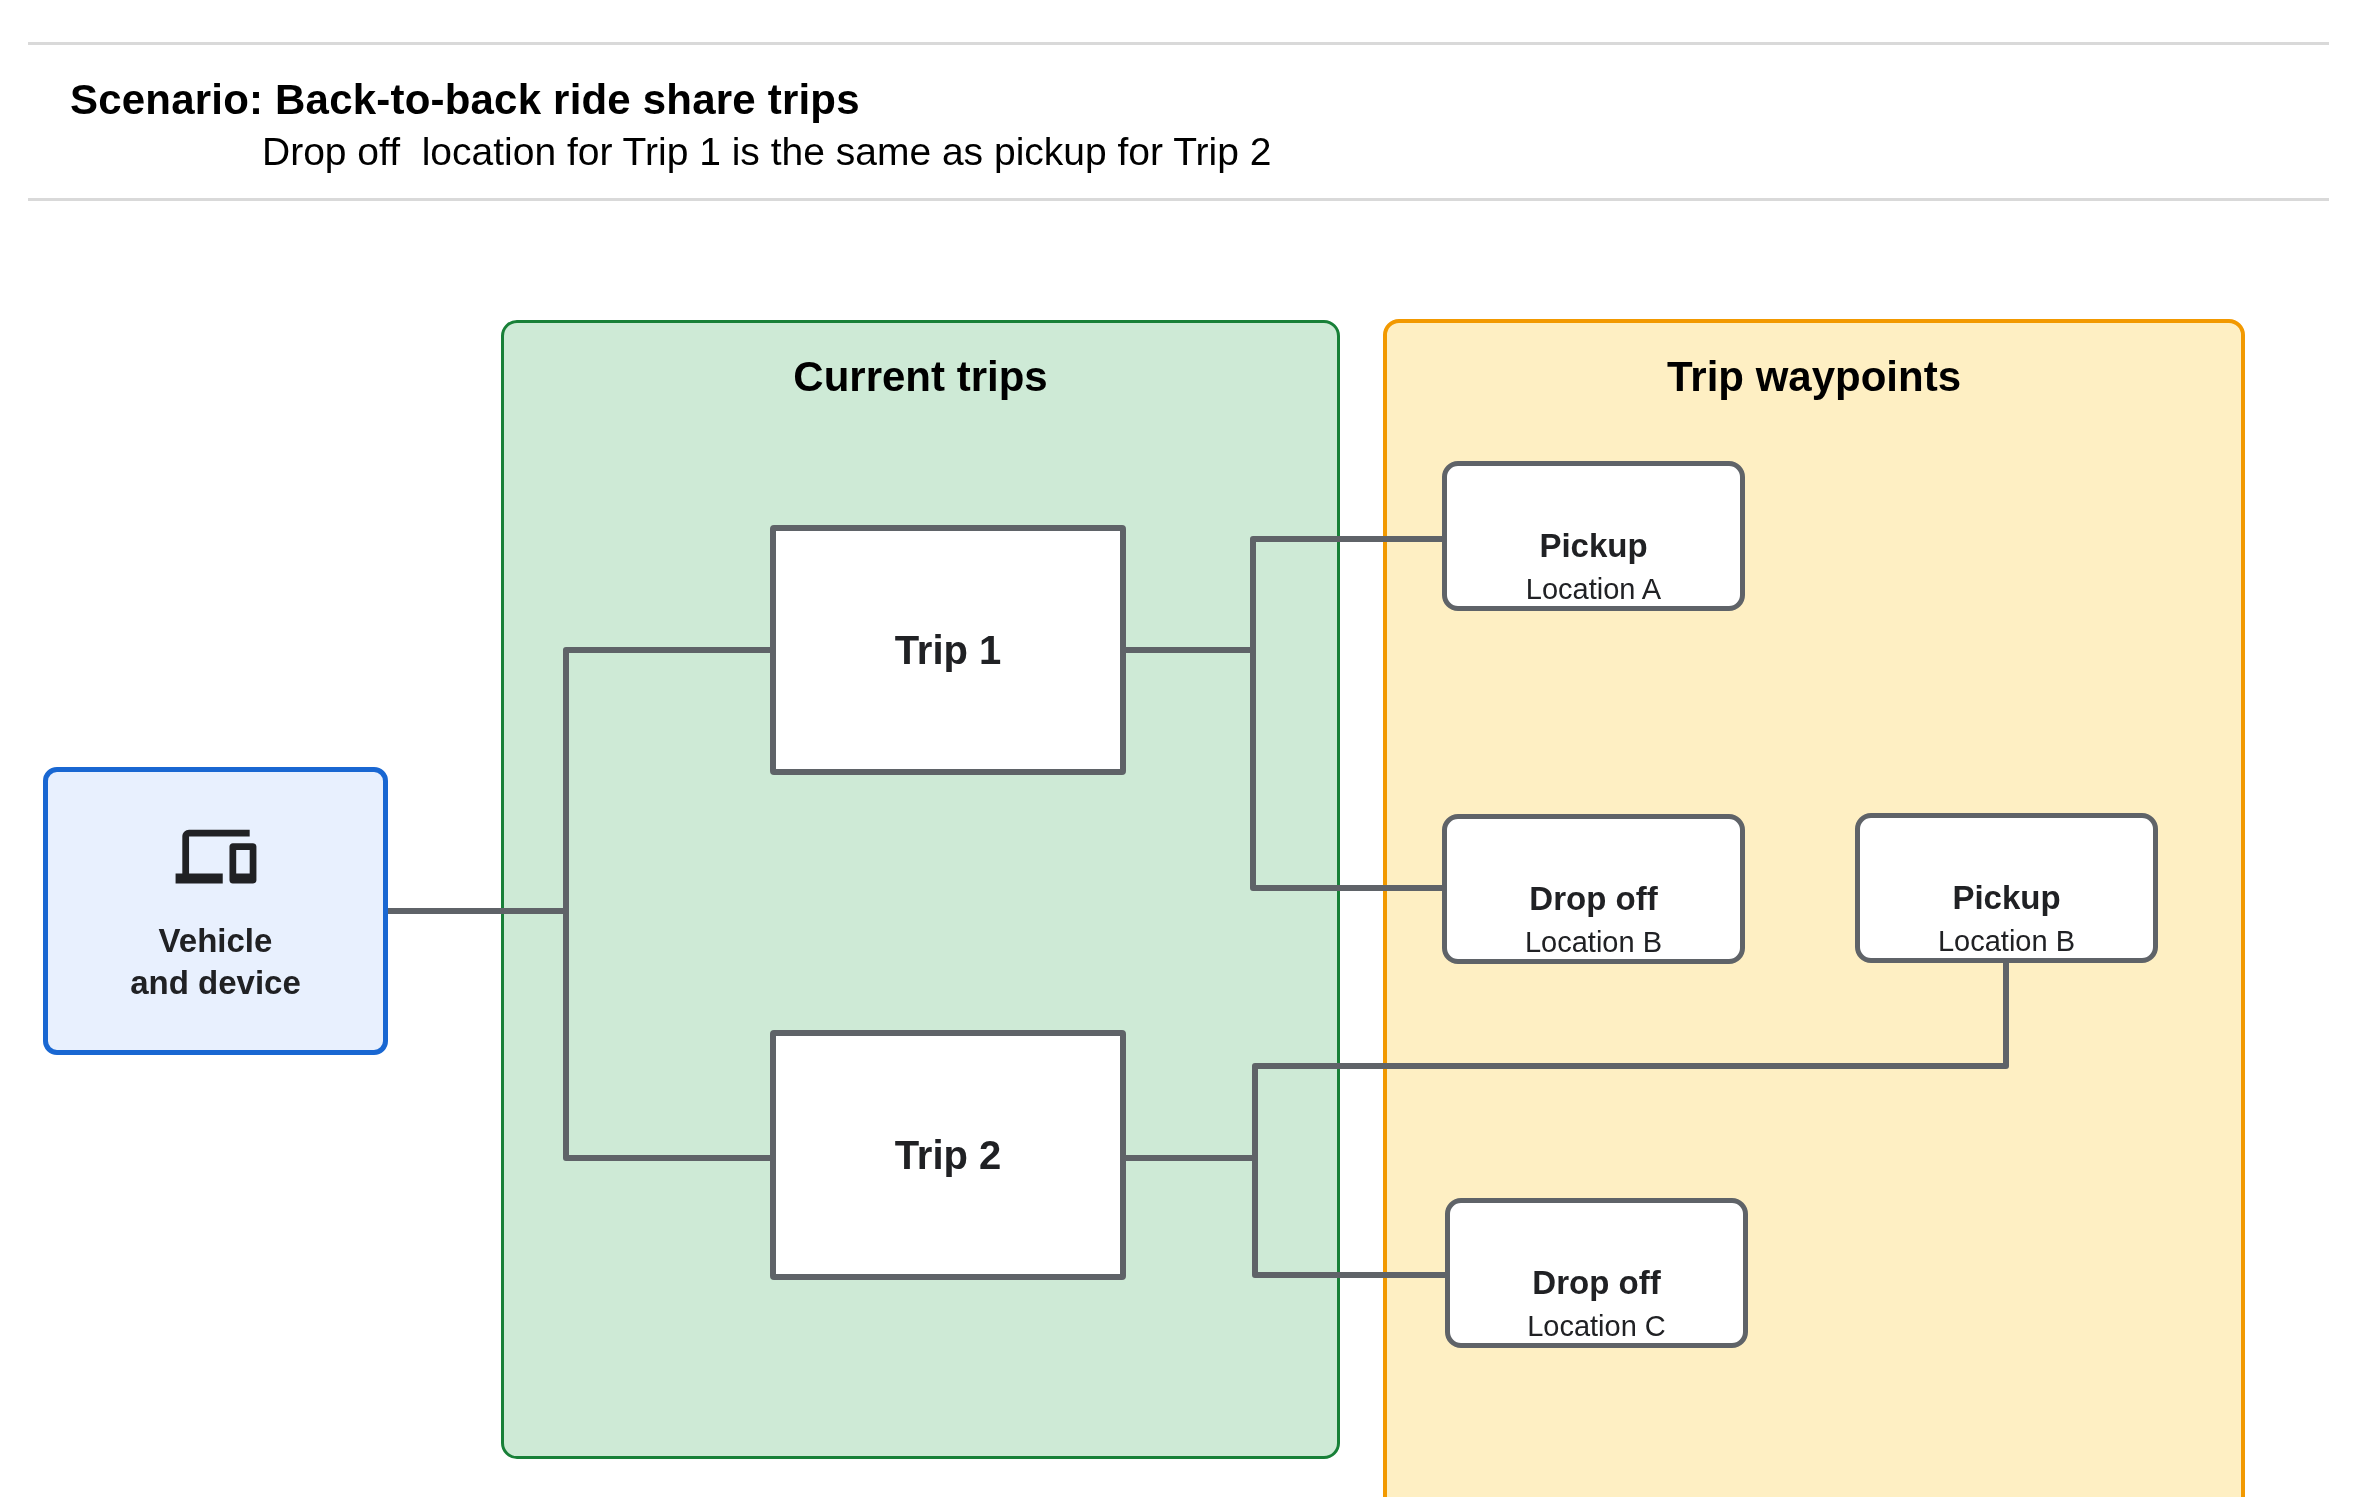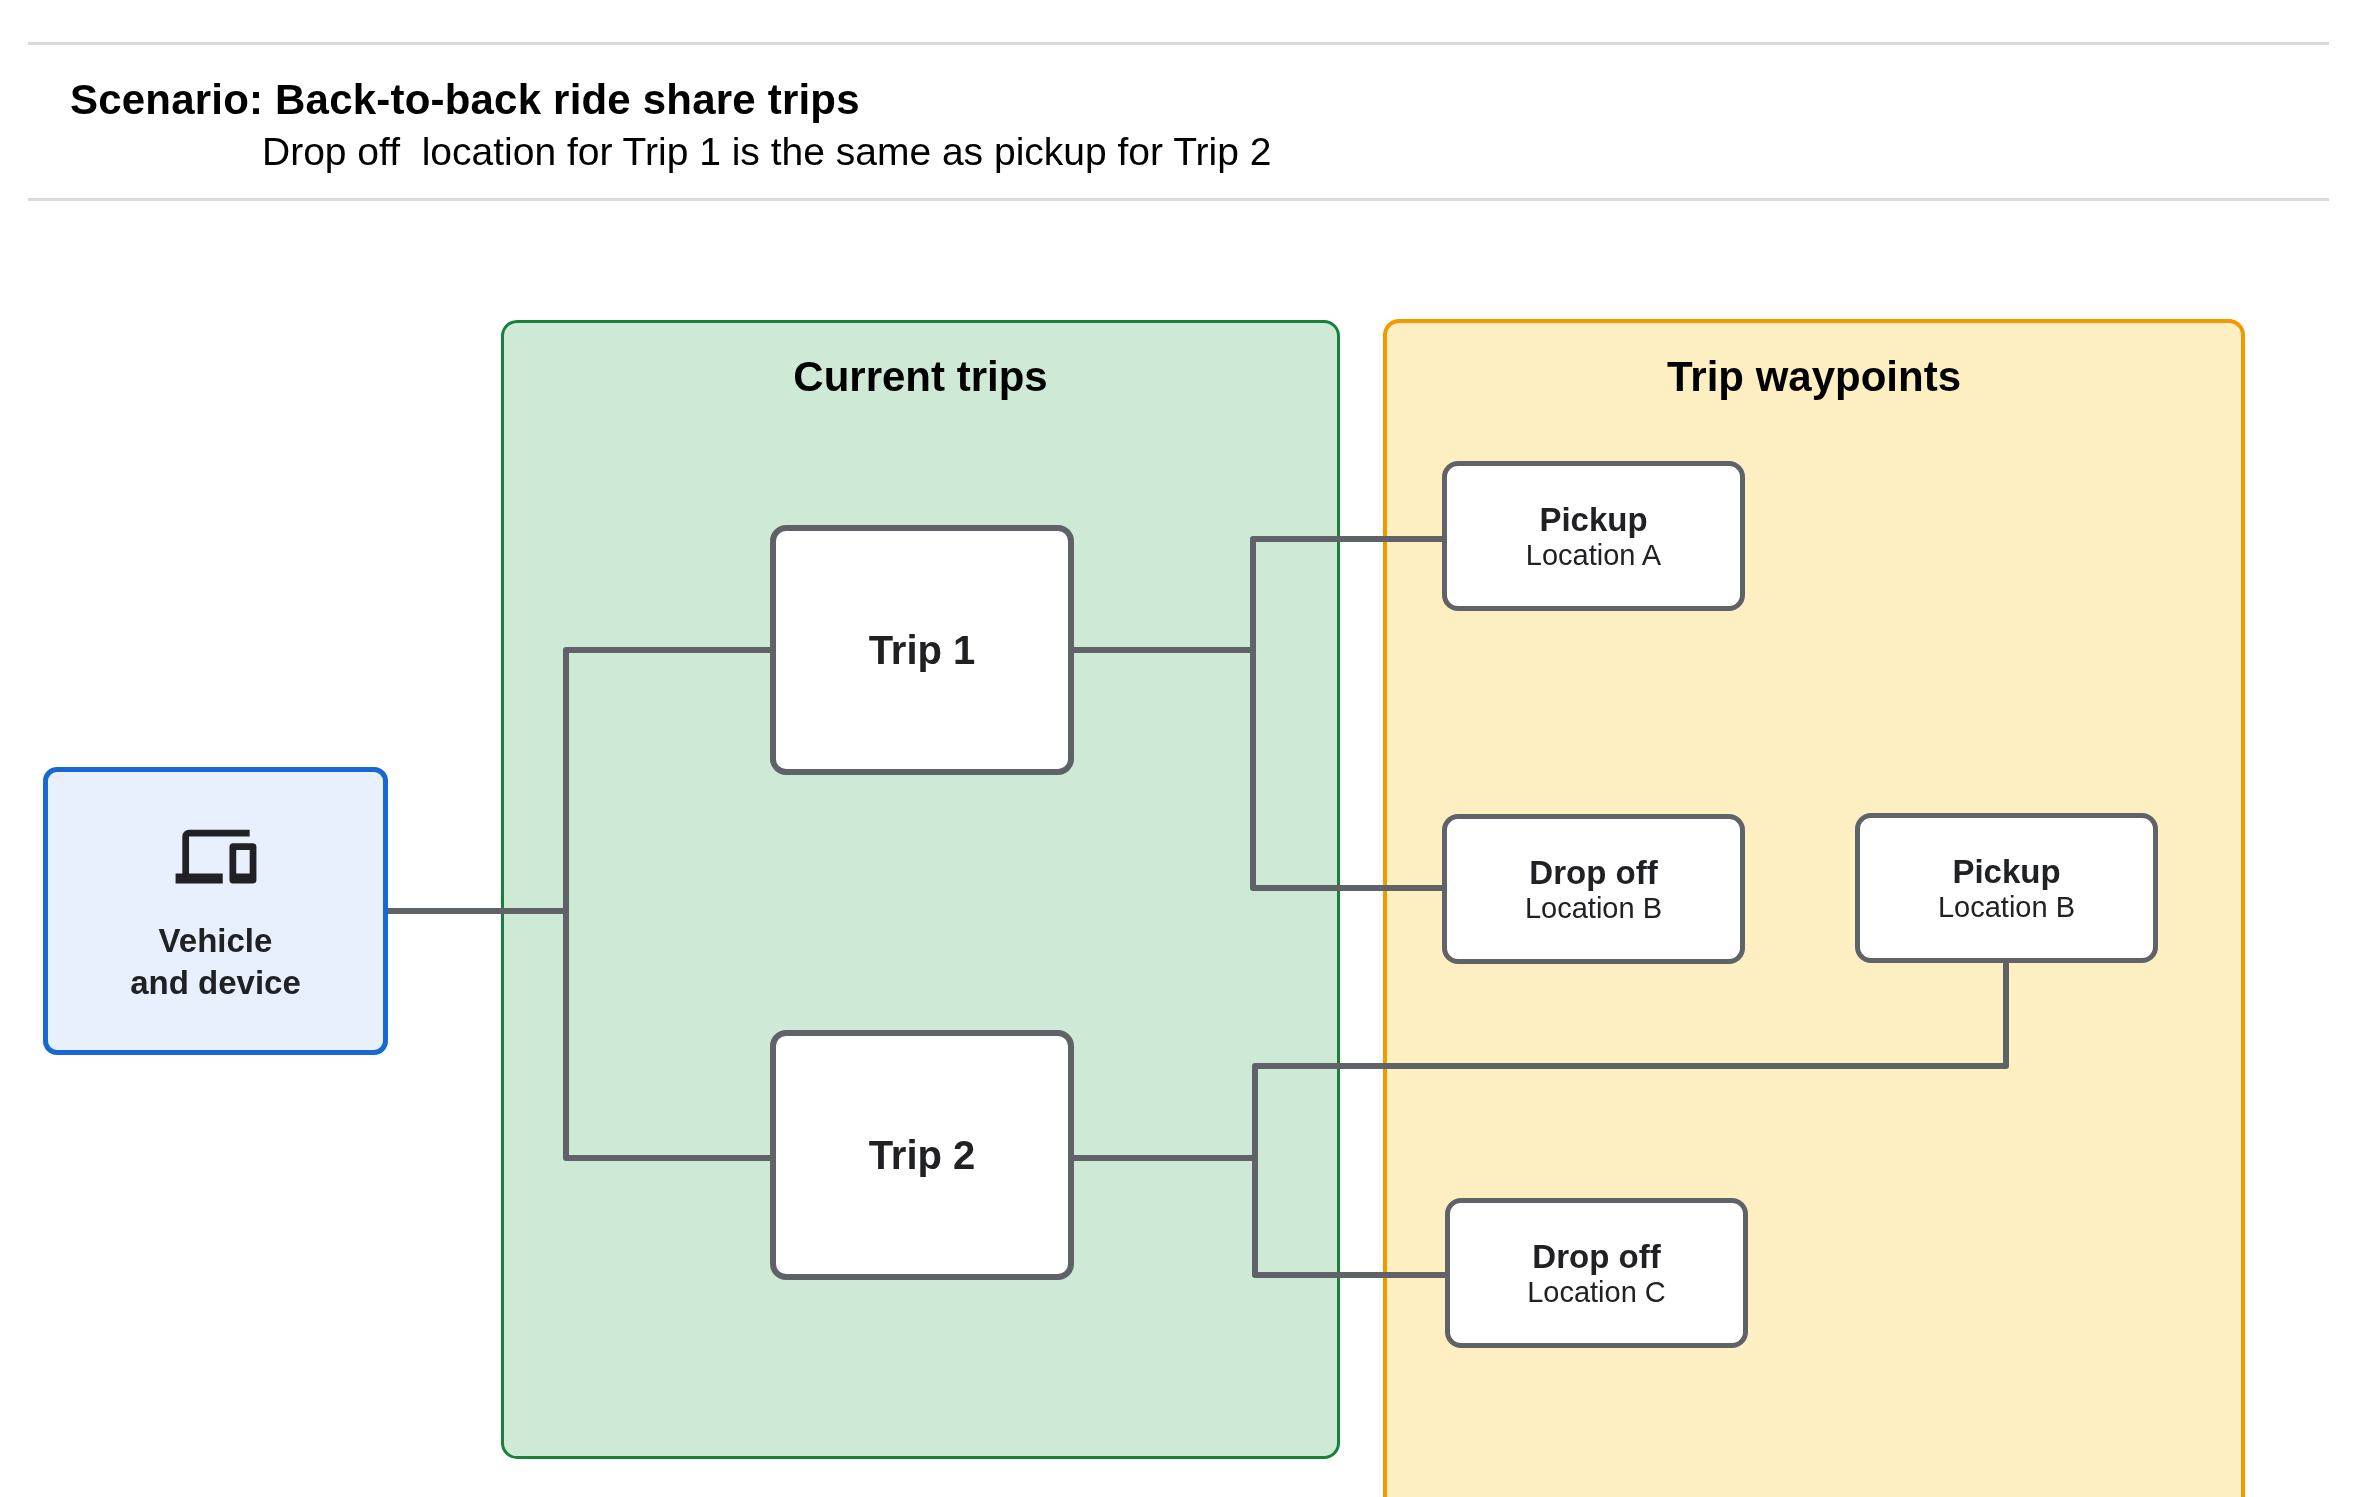--- a/index.html
+++ b/index.html
@@ -56,29 +56,31 @@
     border:5px solid var(--vehicle-border,#1967D2);
     border-radius:14px;
     gap:28px;
   }
   .vehicle-icon{width:92px;height:64px;color:var(--text,#202124);margin-top:10px;}
   .vehicle-label{
     font-size:33px;font-weight:700;line-height:1.28;
     white-space:pre-line;color:var(--text,#202124);
   }
   .node.trip{
-    left:770px;width:304px;height:250px;
-    border:6px solid var(--node-border,#5F6368);border-radius:16px;
+    left:770px;width:356px;height:250px;
+    border:6px solid var(--node-border,#5F6368);border-radius:4px;
   }
   .node.trip.t1{top:525px;}
   .node.trip.t2{top:1030px;}
   .trip-label{font-size:40px;font-weight:700;color:var(--text,#202124);}
   .node.waypoint{
     width:303px;height:150px;
     border:5px solid var(--node-border,#5F6368);border-radius:16px;
+    gap:8px;
+    justify-content:flex-end;
   }
   .node.waypoint.pa{left:1442px;top:461px;}
   .node.waypoint.db{left:1442px;top:814px;}
   .node.waypoint.pb{left:1855px;top:813px;}
   .node.waypoint.dc{left:1445px;top:1198px;}
   .wp-title{font-size:33px;font-weight:700;color:var(--text,#202124);}
   .wp-sub{font-size:29px;font-weight:400;color:var(--text,#202124);}
 </style>
 </head>
 <body>

